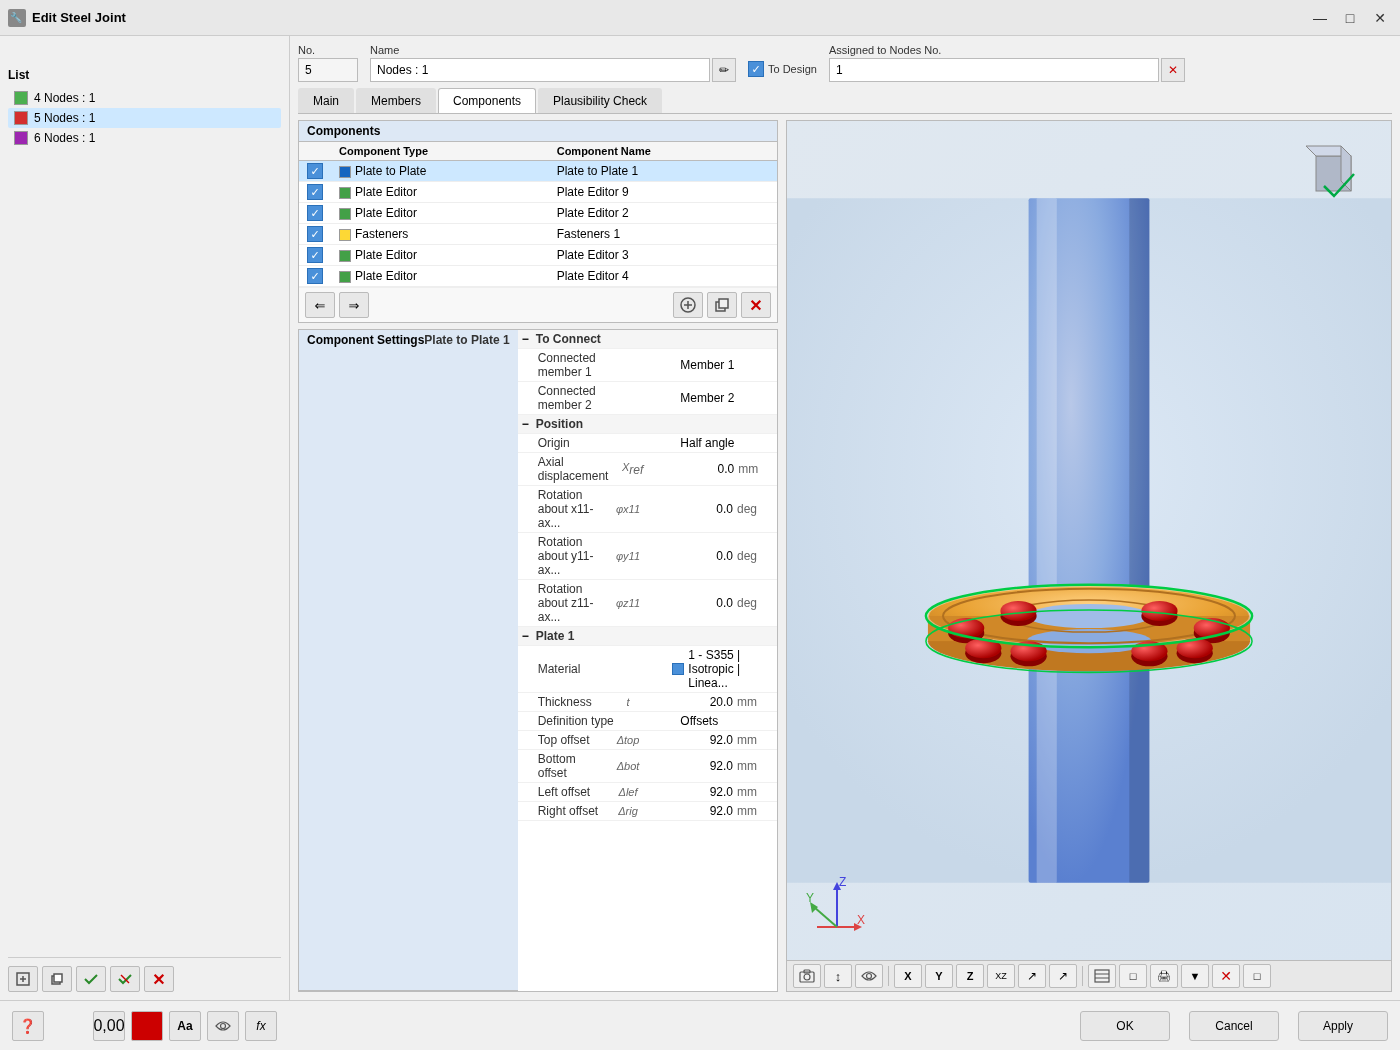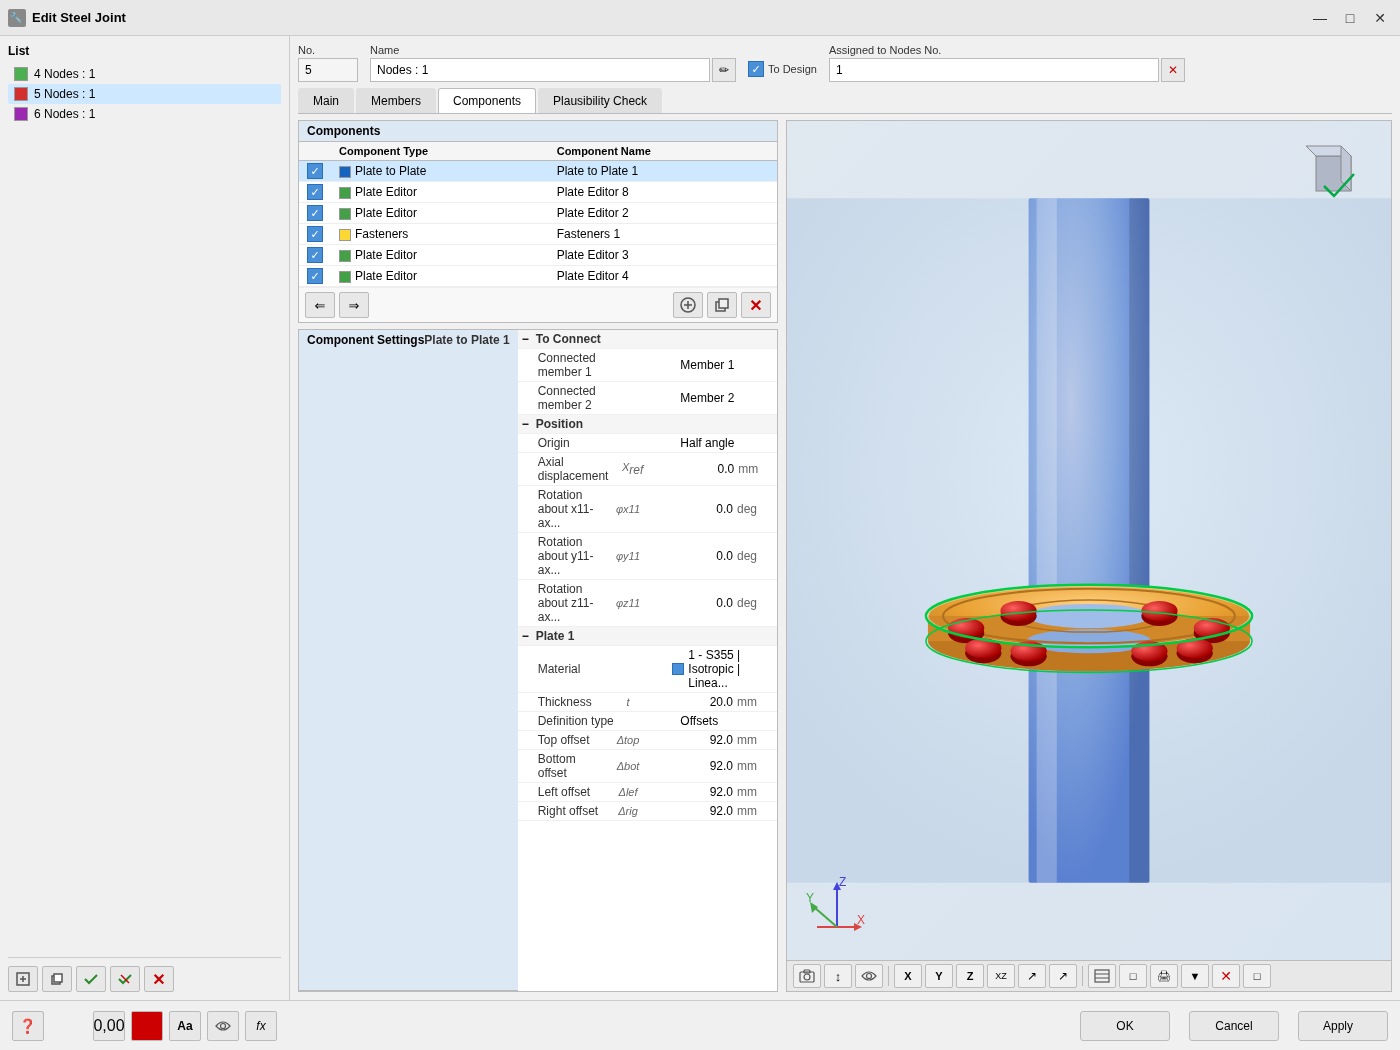--- a/index.html
+++ b/index.html
@@ -28,21 +28,21 @@
 
     
     .left-panel {
       width: 290px;
       background: #f0f0f0;
       border-right: 1px solid #ccc;
       padding: 8px;
       display: flex;
       flex-direction: column;
     }
-    .list-header { font-weight: 600; margin-bottom: 6px; font-size: 12px; }
+    .list-header { font-weight: 600; margin-bottom: 6px; font-size: 12px; margin-top: 24px; }
     .list-items { display: flex; flex-direction: column; gap: 0; }
     .list-item {
       display: flex;
       align-items: center;
       gap: 6px;
       padding: 3px 6px;
       cursor: pointer;
       border-radius: 2px;
       font-size: 12px;
     }
@@ -416,21 +416,21 @@
                     <div class="checkbox-blue">✓</div>
                   </td>
                 <td><span class="comp-color" style="background:#1565c0;"></span>Plate to Plate</td>
                 <td>Plate to Plate 1</td>
               </tr>
               <tr>
                 <td>
                     <div class="checkbox-blue">✓</div>
                   </td>
                 <td><span class="comp-color" style="background:#43a047;"></span>Plate Editor</td>
-                <td>Plate Editor 8</td>
+                <td>Plate Editor 9</td>
               </tr>
               <tr>
                 <td>
                     <div class="checkbox-blue">✓</div>
                   </td>
                 <td><span class="comp-color" style="background:#43a047;"></span>Plate Editor</td>
                 <td>Plate Editor 2</td>
               </tr>
               <tr>
                 <td>

